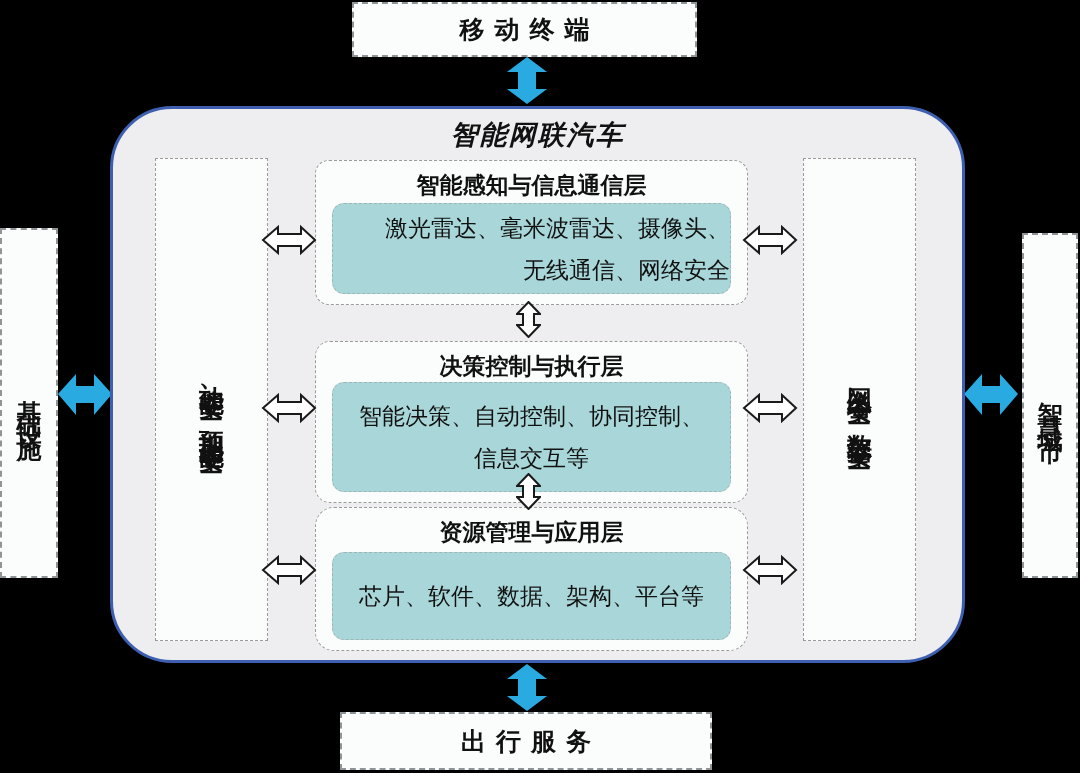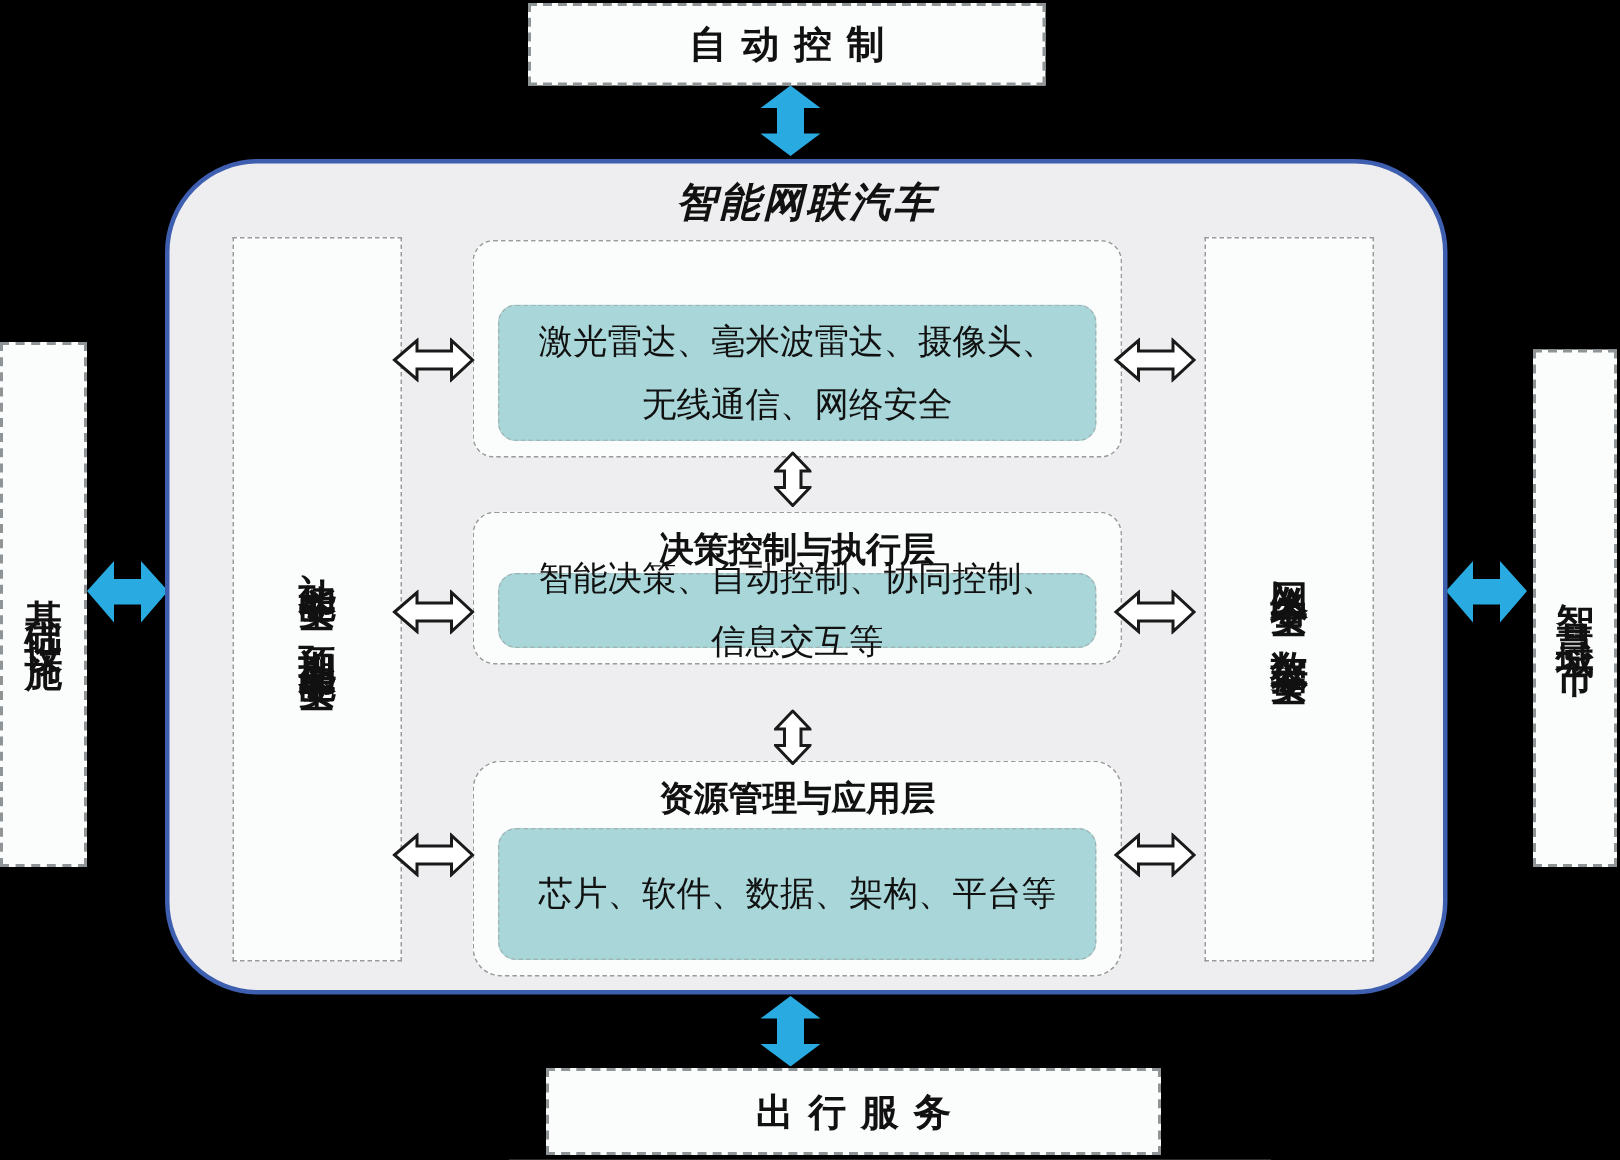--- a/index.html
+++ b/index.html
@@ -15,21 +15,21 @@
   *{margin:0;padding:0;box-sizing:border-box;}
   html,body{background:var(--background);}
   body{font-family:"DejaVu Sans","Liberation Sans",sans-serif;color:var(--text);}
   .stage{position:relative;width:1080px;height:773px;background:var(--background);overflow:hidden;}
 
   
   .hnode{position:absolute;background:var(--panel-fill);border:2px dashed var(--dash-color);
          display:flex;align-items:center;justify-content:center;
          font-size:25px;font-weight:bold;letter-spacing:10px;text-indent:10px;}
   .node-top{left:352px;top:2px;width:345px;height:55px;}
-  .node-bottom{left:364px;top:712px;width:410px;height:58px;}
+  .node-bottom{left:340px;top:712px;width:372px;height:58px;}
 
   
   .vnode{position:absolute;background:var(--panel-fill);border:2px dashed var(--dash-color);
          display:flex;align-items:center;justify-content:center;}
   .vnode span{writing-mode:vertical-rl;text-orientation:upright;
               font-size:25px;font-weight:bold;letter-spacing:12px;}
   .vnode-left{left:0;top:228px;width:58px;height:350px;}
   .vnode-right{left:1022px;top:233px;width:56px;height:345px;}
 
   
@@ -43,27 +43,27 @@
          border:1.5px dashed #9a9a9a;display:flex;align-items:center;justify-content:center;}
   .panel span{writing-mode:vertical-rl;text-orientation:upright;
               font-size:25px;font-weight:bold;letter-spacing:4px;}
   .panel-left{left:42px;}
   .panel-right{left:690px;}
 
   
   .layer{position:absolute;left:202px;width:433px;background:var(--panel-fill);
          border:1.5px dashed #9a9a9a;border-radius:14px;}
   .layer-1{top:51px;height:145px;}
-  .layer-2{top:232px;height:102px;border-radius:15px;}
+  .layer-2{top:232px;height:162px;border-radius:15px;}
   .layer-3{top:398px;height:144px;border-radius:19px;}
   .layer-title{width:100%;text-align:center;font-size:23px;font-weight:bold;margin-top:9px;}
   .teal{position:absolute;left:16px;right:16px;bottom:10px;background:var(--teal-fill);
         border:1.5px dashed #9fb4b4;border-radius:12px;
         display:flex;flex-direction:column;justify-content:center;}
-  .layer-1 .teal{top:42px;}
+  .layer-1 .teal{top:42px;align-items:flex-end;}
   .layer-2 .teal{top:40px;}
   .layer-3 .teal{top:44px;}
   .teal div{display:block;text-align:center;font-size:23px;line-height:42px;font-weight:500;}
 
   
   .arr{position:absolute;}
   .blue polygon{fill:var(--arrow-blue);}
   .hollow polygon{fill:#ffffff;stroke:#1a1a1a;stroke-width:2;stroke-linejoin:miter;}
   .a-top{left:507px;top:57px;}
   .a-bottom{left:507px;top:664px;}
@@ -77,21 +77,21 @@
   .h-r3{left:742px;top:555px;}
   .v-12{left:516px;top:301px;}
   .v-23{left:516px;top:473px;}
 </style>
 </head>
 <body>
 
 <div class="stage">
 
   <div class="hnode node-top">
-    <span>自动控制</span>
+    <span>移动终端</span>
   </div>
 
   <svg class="arr blue a-top" width="40" height="47" viewBox="0 0 40 47">
     <polygon points="20,0 40,15 29,15 29,32 40,32 20,47 0,32 11,32 11,15 0,15"></polygon>
   </svg>
   <svg class="arr blue a-bottom" width="40" height="47" viewBox="0 0 40 47">
     <polygon points="20,0 40,15 29,15 29,32 40,32 20,47 0,32 11,32 11,15 0,15"></polygon>
   </svg>
   <svg class="arr blue a-left" width="54" height="45" viewBox="0 0 54 45">
     <polygon points="0,22 18,2 18,14 36,14 36,2 54,22 36,43 36,31 18,31 18,43"></polygon>
@@ -104,20 +104,21 @@
     <div class="main-title">智能网联汽车</div>
 
     <div class="panel panel-left">
       <span>功能安全、预期功能安全</span>
     </div>
     <div class="panel panel-right">
       <span>网络安全、数据安全</span>
     </div>
 
     <div class="layer layer-1">
+      <div class="layer-title">智能感知与信息通信层</div>
       <div class="teal">
         <div>激光雷达、毫米波雷达、摄像头、</div>
         <div>无线通信、网络安全</div>
       </div>
     </div>
 
     <div class="layer layer-2">
       <div class="layer-title">决策控制与执行层</div>
       <div class="teal">
         <div>智能决策、自动控制、协同控制、</div>

